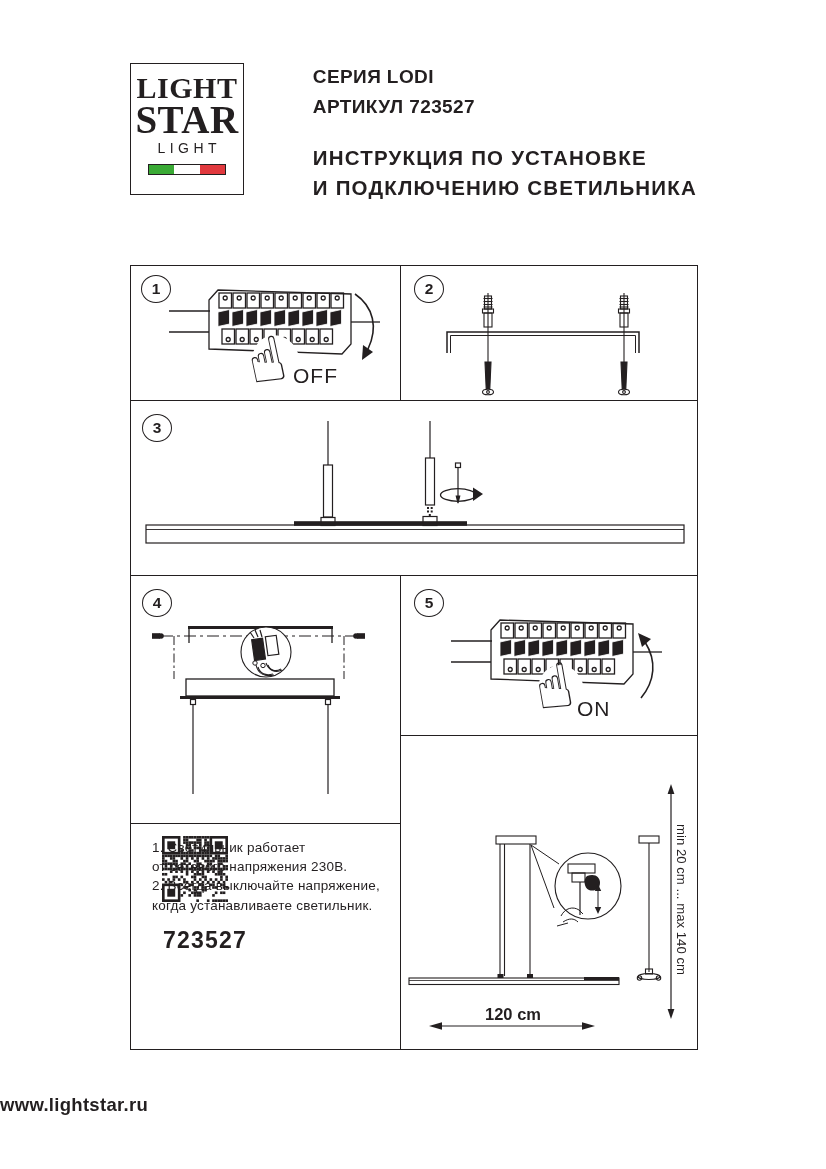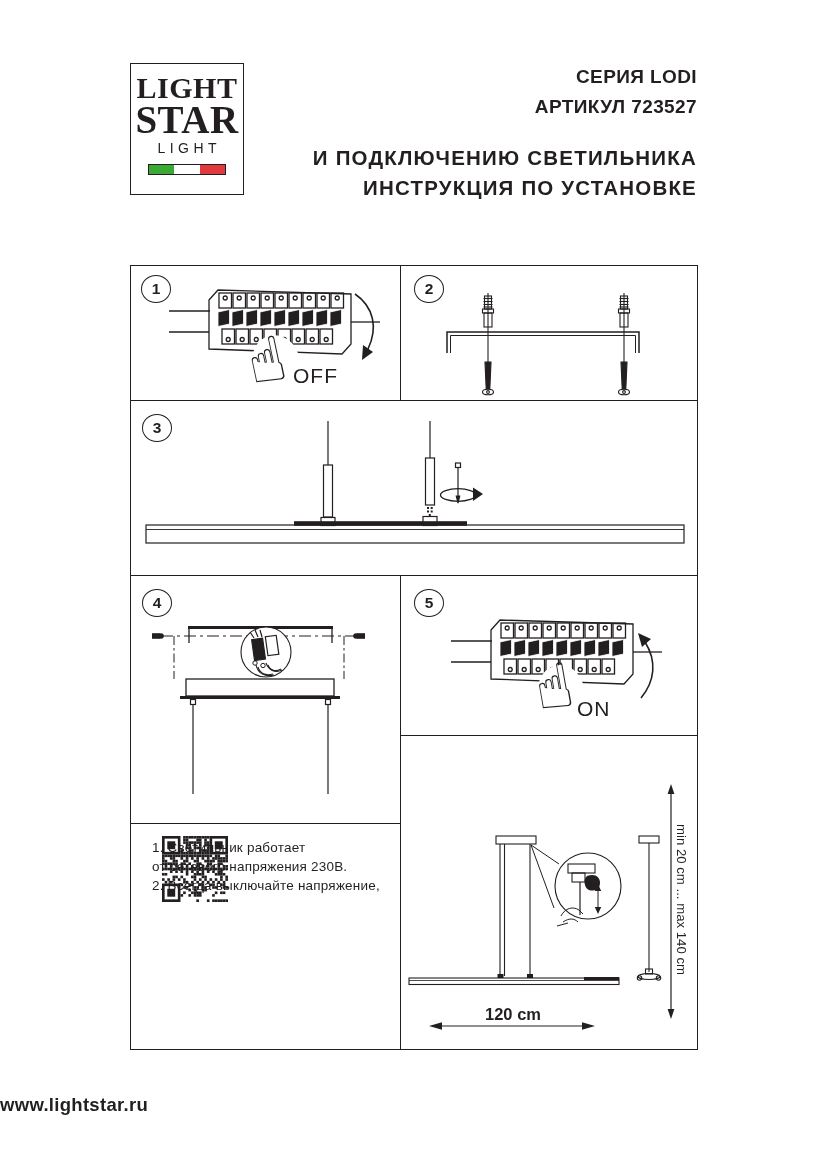--- a/index.html
+++ b/index.html
@@ -10,21 +10,21 @@
   
   .logo-box{ position:absolute; left:130px; top:63px; width:114px; height:132px;
              border:1.6px solid var(--ink); text-align:center; padding-top:9px; }
   .logo-light{ font-family:"Liberation Serif", serif; font-weight:700; font-size:30px; line-height:30px; letter-spacing:.5px; }
   .logo-star { font-family:"Liberation Serif", serif; font-weight:700; font-size:39px; line-height:33px; letter-spacing:.5px; }
   .logo-group{ font-size:14px; line-height:16px; letter-spacing:4.5px; margin-top:4px; text-indent:4.5px; }
   .logo-flag{ width:78px; height:11px; border:1.2px solid var(--ink); margin:8px auto 0; display:flex; }
   .logo-flag span{ flex:1; height:100%; }
   .fg{ background:var(--flag-green); } .fw{ background:#fff; } .fr{ background:var(--flag-red); }
 
-  .title-block{ position:absolute; right:129px; top:62px; text-align:right; font-weight:bold; }
+  .title-block{ position:absolute; right:129px; top:62px; font-weight:bold; }
   .tb-line1{ font-size:19px; line-height:30px; letter-spacing:.4px; }
   .tb-line2{ font-size:20.5px; line-height:30px; letter-spacing:1.2px; }
   .tb-gap{ height:21px; }
 
   
   .itable{ position:absolute; left:130px; top:265px; width:568px; height:785px; }
   .cell{ position:absolute; border:1.5px solid var(--ink); background:#fff; }
   .c1{ left:0;   top:0;   width:271px; height:136px; }
   .c2{ left:270px;top:0;  width:298px; height:136px; }
   .c3{ left:0;   top:135px; width:568px; height:176px; }
@@ -125,22 +125,22 @@
         <span class="fg"></span>
         <span class="fw"></span>
         <span class="fr"></span>
       </div>
   </div>
 
   <div class="title-block">
     <div class="tb-line1">СЕРИЯ LODI</div>
     <div class="tb-line1">АРТИКУЛ 723527</div>
     <div class="tb-gap"></div>
+    <div class="tb-line2">ИНСТРУКЦИЯ ПО УСТАНОВКЕ</div>
     <div class="tb-line2">И ПОДКЛЮЧЕНИЮ СВЕТИЛЬНИКА</div>
-    <div class="tb-line2">ИНСТРУКЦИЯ ПО УСТАНОВКЕ</div>
   </div>
 
   <div class="itable">
 
     <section class="cell c1">
       <div class="badge" style="left:10px;top:9px">1</div>
       <svg width="268" height="133" viewBox="0 0 268 133">
         <use href="#breaker-unit" transform="translate(72,20)"></use>
         <ellipse cx="145" cy="97" rx="24" ry="28" fill="#ffffff" transform="rotate(-12 145 97)"></ellipse>
         <text class="hand-glyph" x="116" y="114" font-size="62" transform="rotate(-12 145 90)">☝</text>
@@ -269,21 +269,23 @@
         <polygon points="237,57 241,71 250,63" fill="currentColor"></polygon>
         <text class="svg-label" x="176" y="140" font-size="21" letter-spacing="1">ON</text>
       </svg>
     </section>
 
     <section class="cell c6">
       <div class="notes-text">
         <p>1. Светильник работает</p>
         <p>от сетевого напряжения 230В.</p>
         <p>2. Всегда выключайте напряжение,</p>
+        <p>когда устанавливаете светильник.</p>
       </div>
+      <div class="notes-article">723527</div>
       <svg id="qr-svg" class="qr" width="66" height="66" viewBox="0 0 65 65" fill="#231f20">
           <rect x="20.8" y="0" width="2.6" height="2.6"></rect>
           <rect x="23.400000000000002" y="0" width="2.6" height="2.6"></rect>
           <rect x="26" y="0" width="2.6" height="2.6"></rect>
           <rect x="28.6" y="0" width="2.6" height="2.6"></rect>
           <rect x="31.200000000000003" y="0" width="2.6" height="2.6"></rect>
           <rect x="33.800000000000004" y="0" width="2.6" height="2.6"></rect>
           <rect x="36.4" y="0" width="2.6" height="2.6"></rect>
           <rect x="39" y="0" width="2.6" height="2.6"></rect>
           <rect x="41.6" y="0" width="2.6" height="2.6"></rect>

